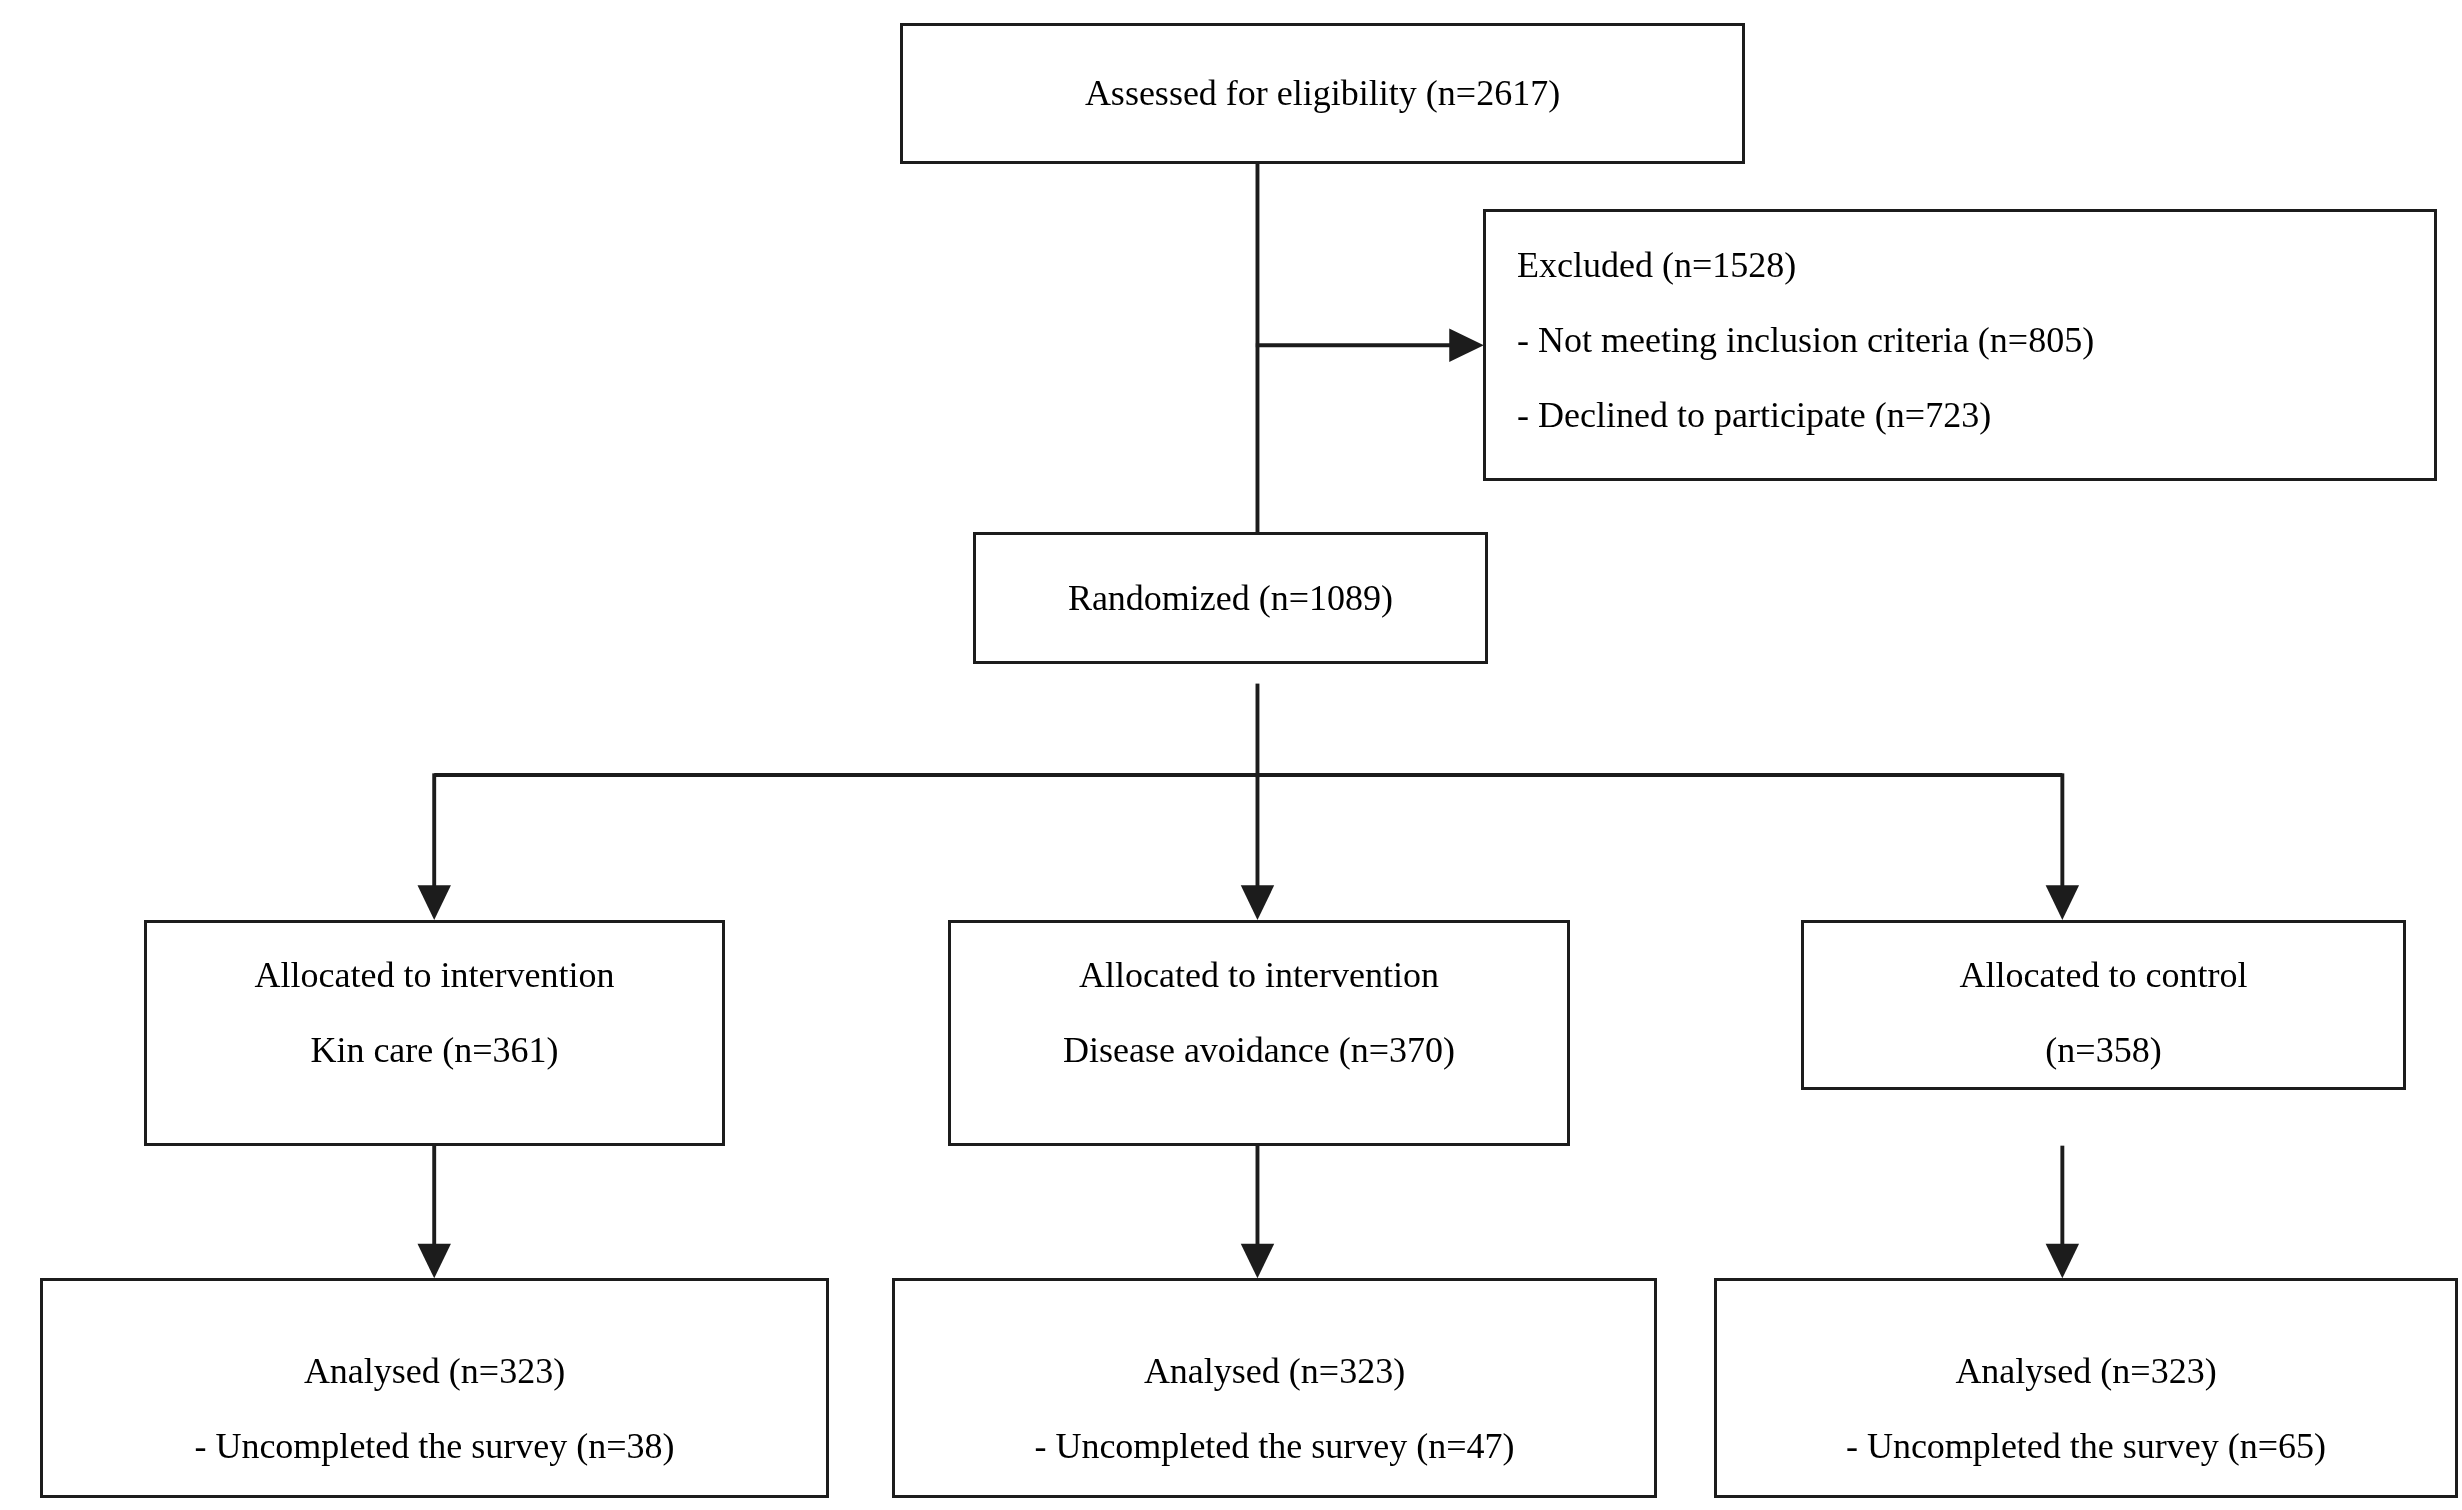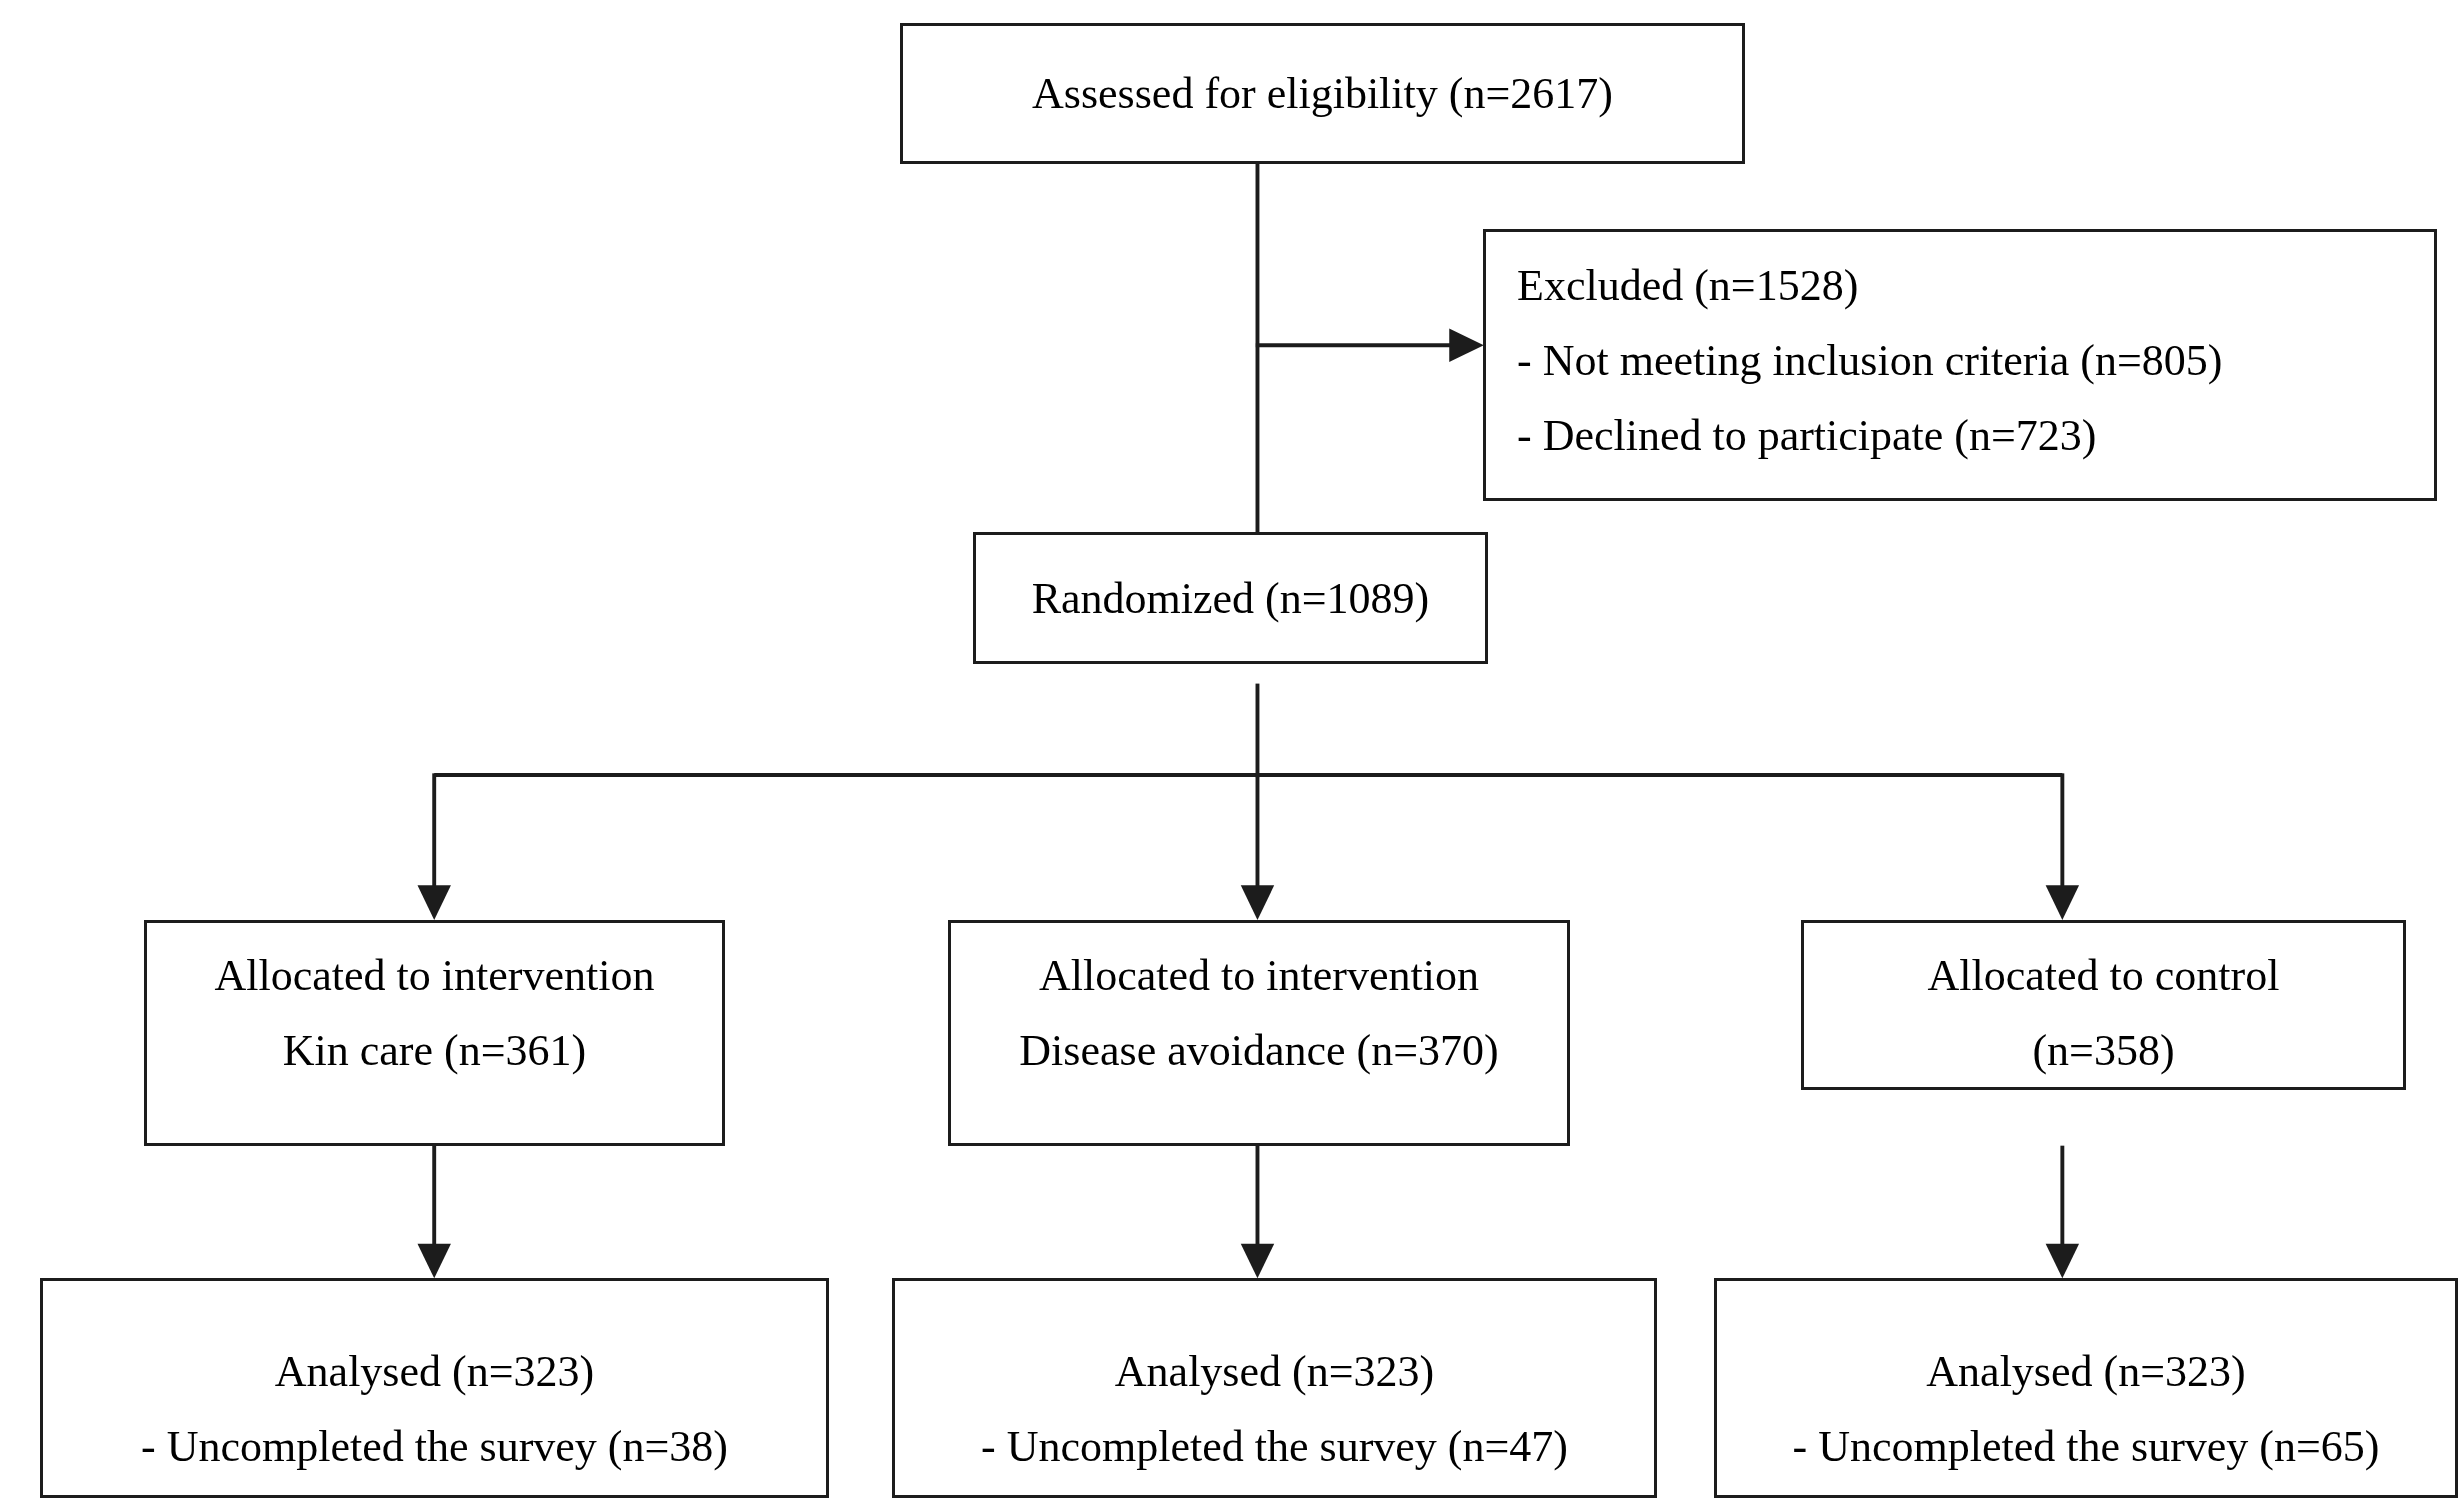--- a/index.html
+++ b/index.html
@@ -28,38 +28,38 @@
     width: 2462px;
     height: 1511px;
   }
   .connectors line { stroke: var(--line); stroke-width: 7; }
   .connectors polygon { fill: var(--line); stroke: none; }
   .box {
     position: absolute;
     box-sizing: border-box;
     border: 3.9px solid var(--border);
     background: var(--bg);
-    font-size: 44px;
+    font-size: 36px;
     line-height: 75px;
   }
   .box.center-single {
     display: flex;
     align-items: center;
     justify-content: center;
     text-align: center;
   }
   .box.center-multi {
     text-align: center;
   }
   .box.left-multi {
     text-align: left;
   }
   .pad-alloc { padding-top: 15px; }
   .pad-analysed { padding-top: 53px; }
-  .pad-excluded { padding: 15.6px 22px 0 31px; margin-top: 20px; }
+  .pad-excluded { padding: 15.6px 22px 0 31px; }
 </style>
 </head>
 <body>
 
 <div class="canvas">
 
   <svg class="connectors" viewBox="0 0 4417 2710" aria-hidden="true">
 
     <line x1="2256" y1="293" x2="2256" y2="992"></line>
 

